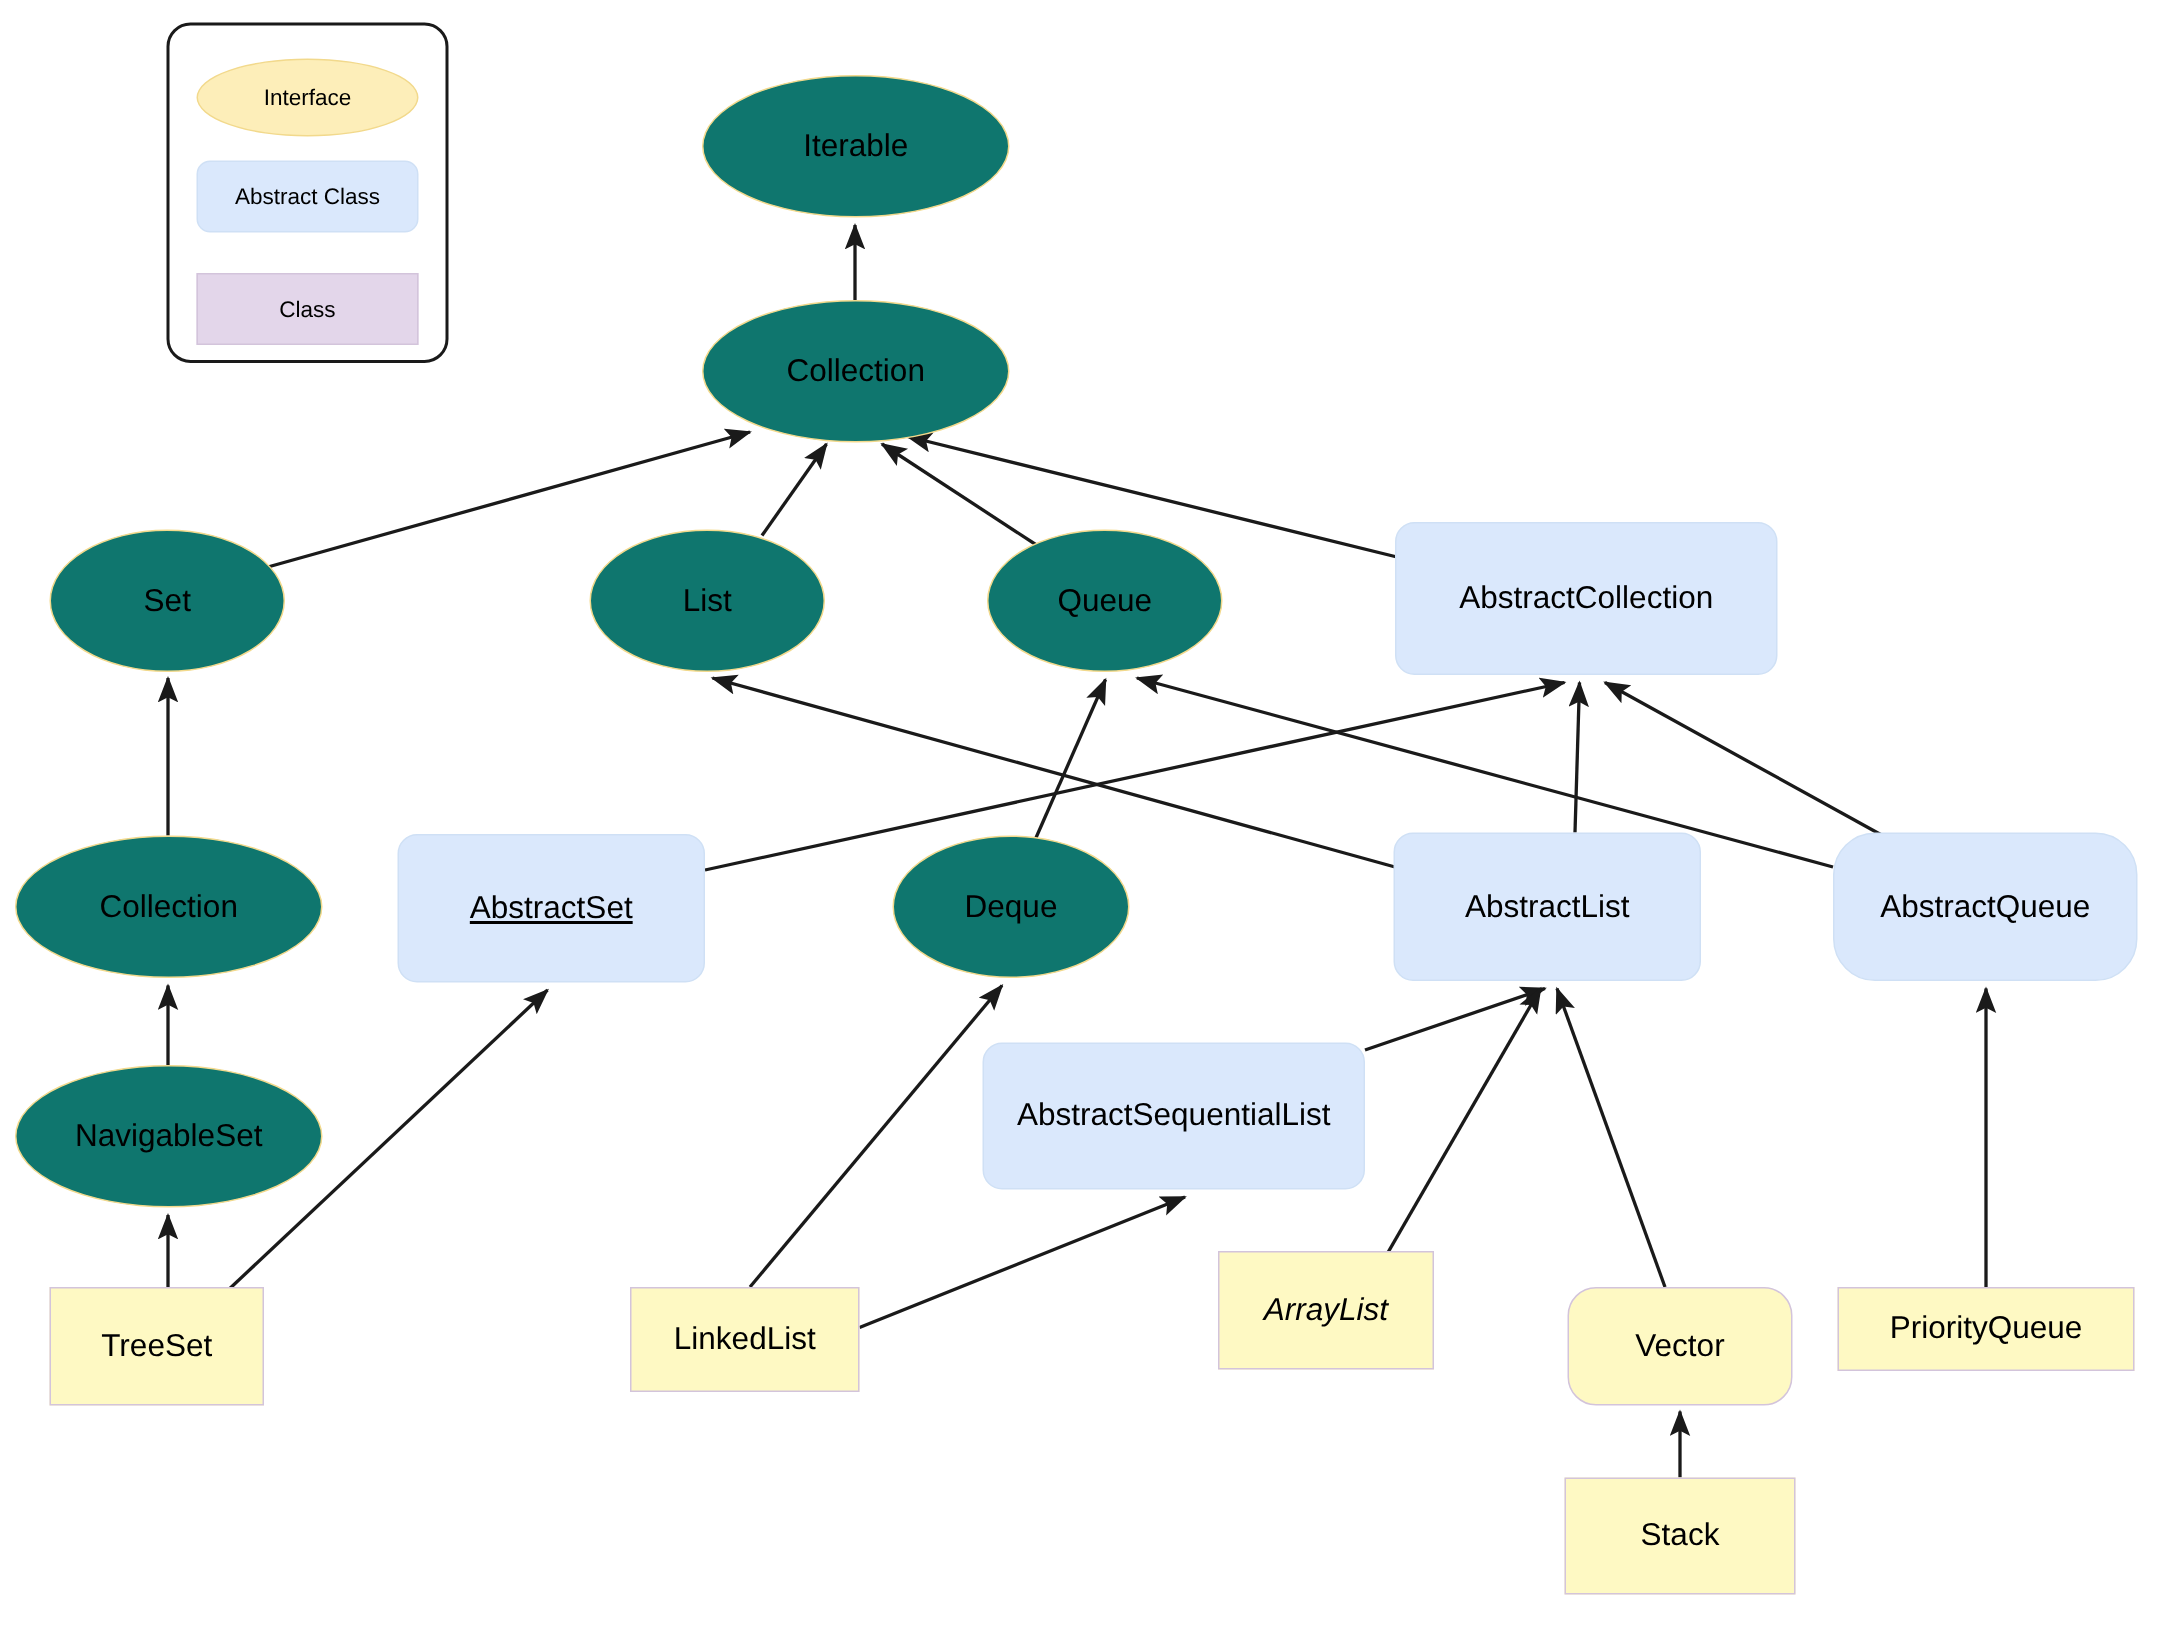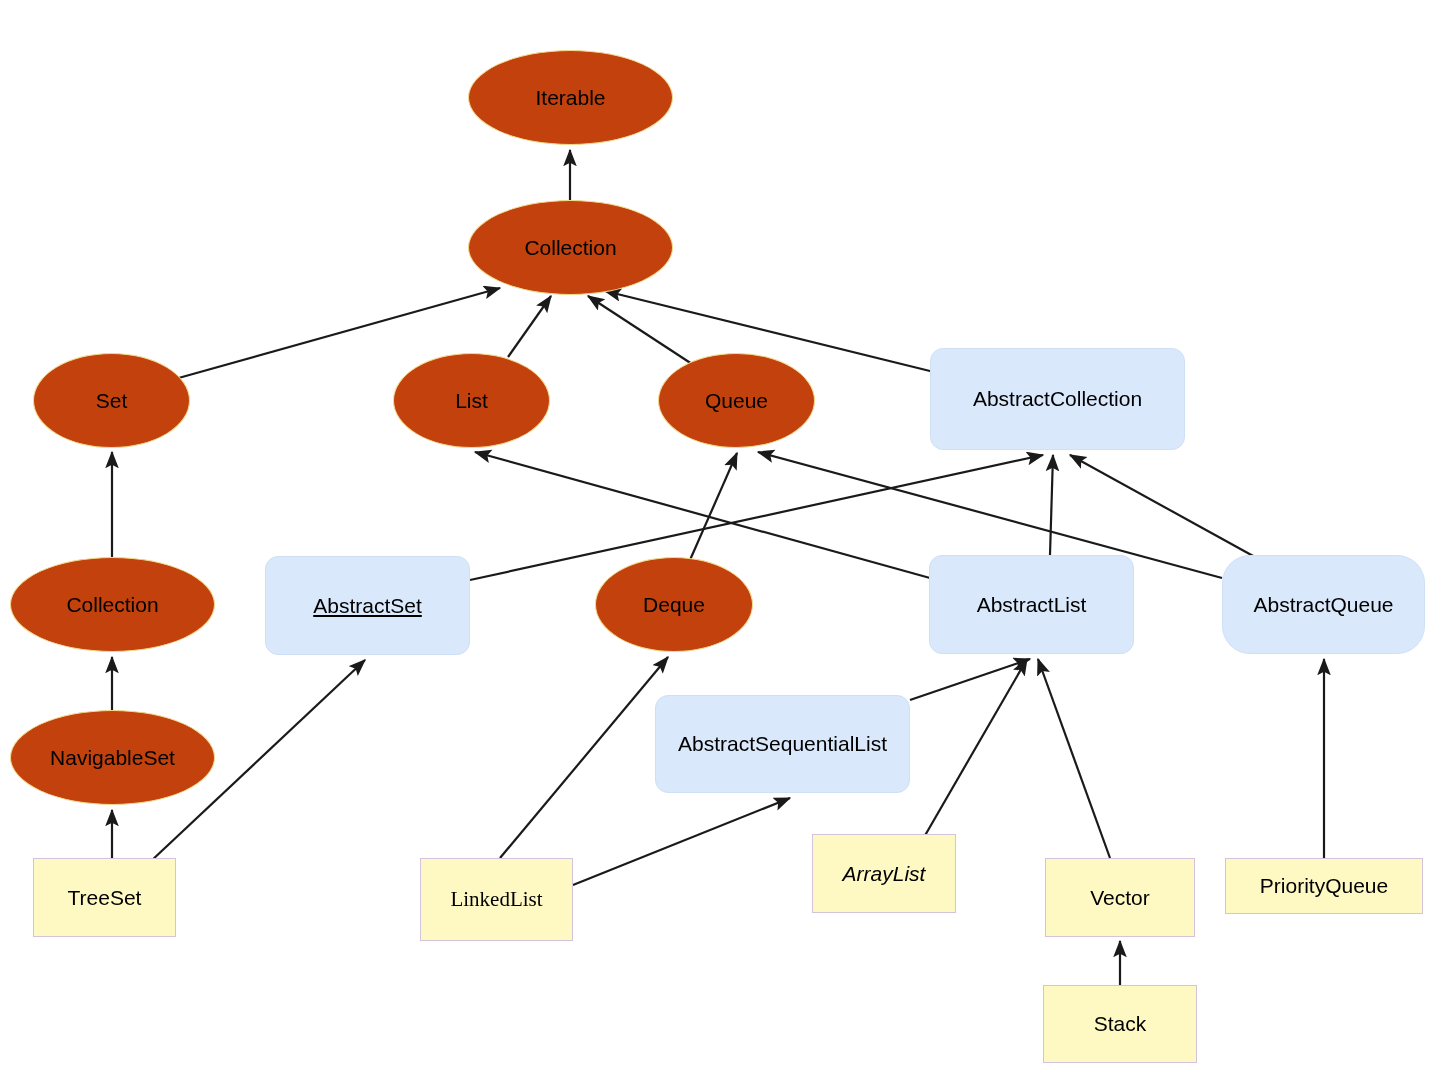--- a/index.html
+++ b/index.html
@@ -33,21 +33,21 @@
     justify-content: center;
     text-align: center;
     box-sizing: border-box;
     color: #000000;
     font-size: 21px;
     line-height: 1.1;
     z-index: 3;
     white-space: nowrap;
   }
   .node.iface {
-    background: #c2410c;
+    background: #0f766e;
     border: 1px solid #f2d98c;
     border-radius: 50%;
   }
   .node.abstract {
     background: #dae8fc;
     border: 1px solid #cfe0f5;
     border-radius: 13px;
   }
   .node.klass {
     background: #fef9c3;
@@ -175,31 +175,42 @@
       </div>
       <div class="node iface" style="left: 10px; top: 710px; width: 205px; height: 95px;">
         <span>NavigableSet</span>
       </div>
       <div class="node abstract" style="left: 655px; top: 695px; width: 255px; height: 98px;">
         <span>AbstractSequentialList</span>
       </div>
       <div class="node klass" style="left: 33px; top: 858px; width: 143px; height: 79px;">
         <span>TreeSet</span>
       </div>
-      <div class="node klass" style="left: 420px; top: 858px; width: 153px; height: 83px; font-family: Liberation Serif, serif;">
+      <div class="node klass" style="left: 420px; top: 858px; width: 153px; height: 70px;">
         <span>LinkedList</span>
       </div>
       <div class="node klass" style="left: 812px; top: 834px; width: 144px; height: 79px; font-style: italic;">
         <span>ArrayList</span>
       </div>
-      <div class="node klass" style="left: 1045px; top: 858px; width: 150px; height: 79px;">
+      <div class="node klass" style="left: 1045px; top: 858px; width: 150px; height: 79px; border-radius: 19px;">
         <span>Vector</span>
       </div>
       <div class="node klass" style="left: 1225px; top: 858px; width: 198px; height: 56px;">
         <span>PriorityQueue</span>
       </div>
       <div class="node klass" style="left: 1043px; top: 985px; width: 154px; height: 78px;">
         <span>Stack</span>
       </div>
     </div>
 
+  <div id="legend">
+    <div class="legend-item iface">
+      <span>Interface</span>
+    </div>
+    <div class="legend-item abstract">
+      <span>Abstract Class</span>
+    </div>
+    <div class="legend-item klass">
+      <span>Class</span>
+    </div>
+  </div>
 
 </div>
 
 </body></html>

